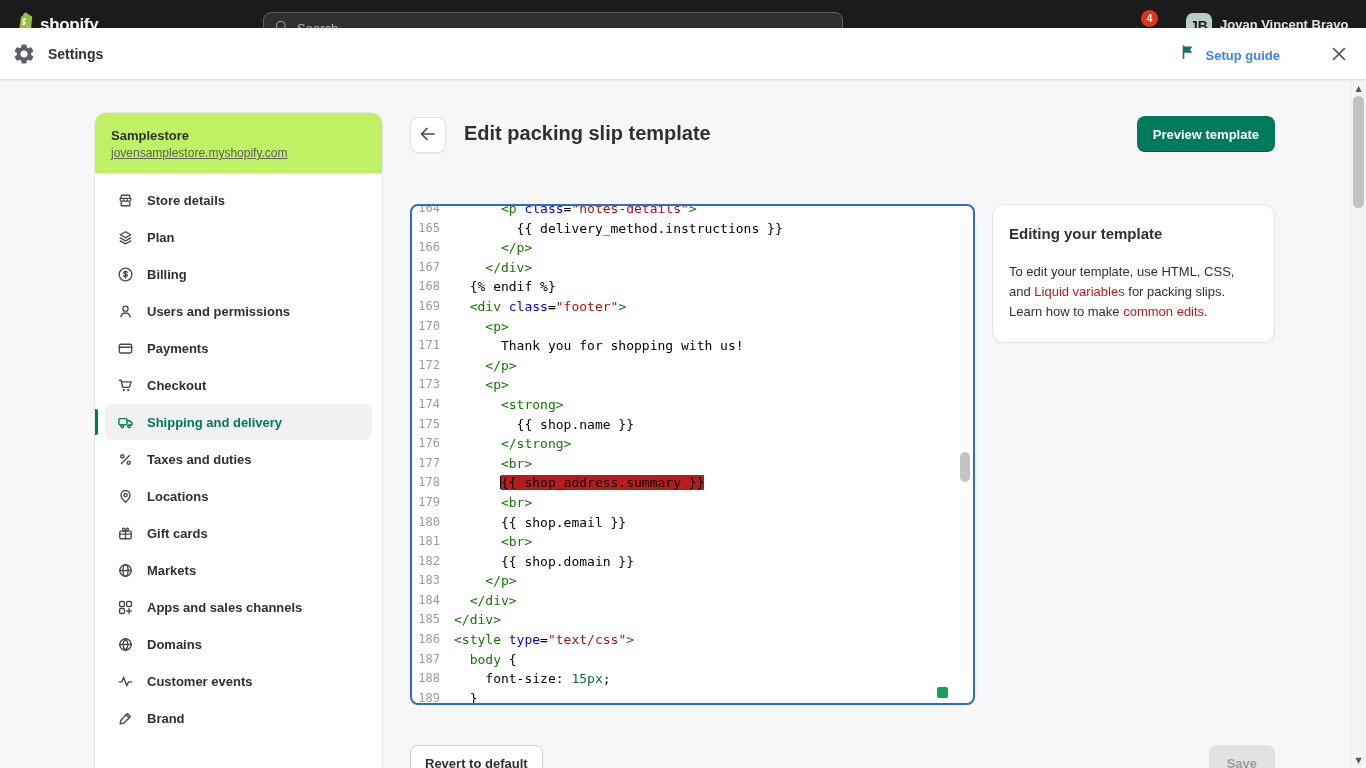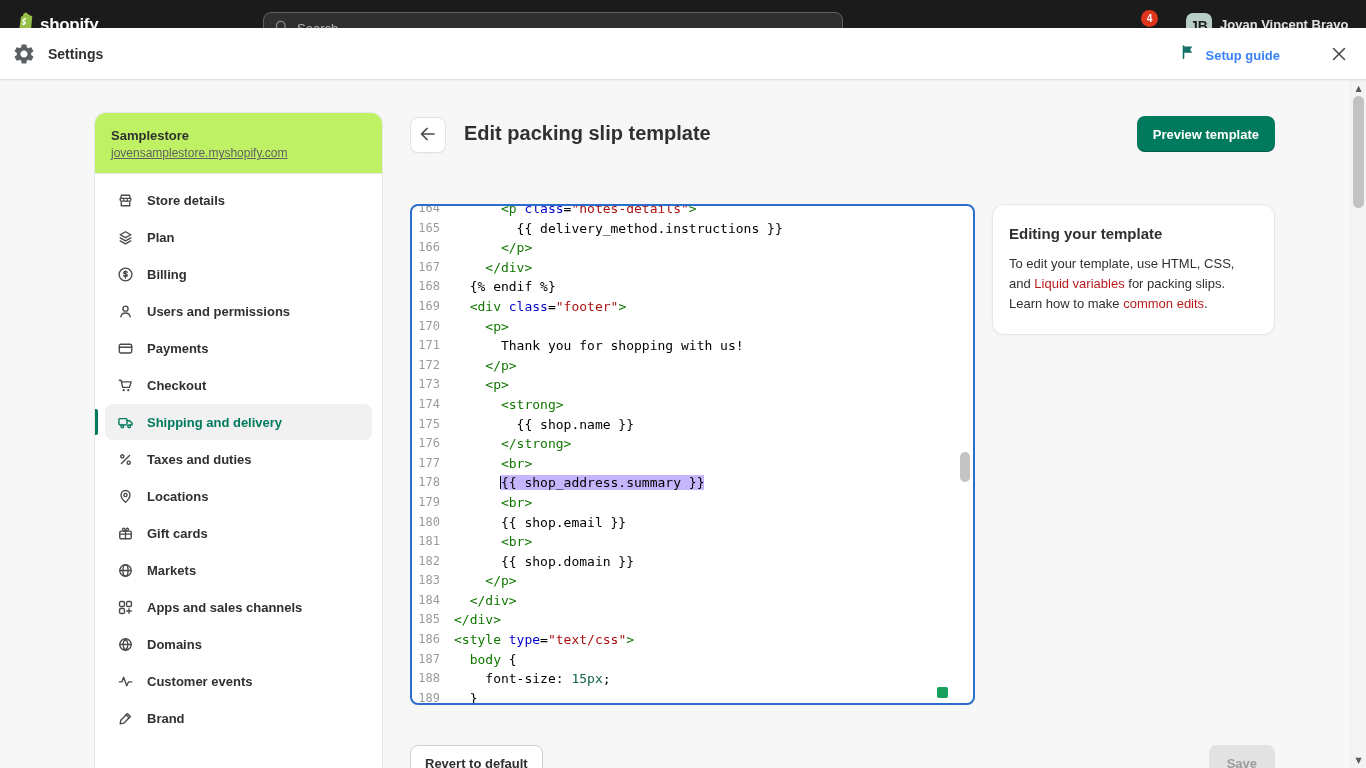--- a/index.html
+++ b/index.html
@@ -63,29 +63,29 @@
     border:2px solid #2c6ecb;border-radius:8px;overflow:hidden;cursor:text}
   .editor-scroll{display:flex;margin-top:-7px;
     font-family:"DejaVu Sans Mono","Liberation Mono",monospace;font-size:13px}
   .gutter{width:37px;flex:none;text-align:right;padding-right:9px;color:#9b9b9b;font-size:12px}
   .gutter .ln,.code-line{height:19.6px;line-height:19.6px}
   .code{flex:1;padding-left:5px;white-space:pre;color:#000}
   .tok-tg{color:#117700}
   .tok-at{color:#0000cc}
   .tok-st{color:#aa1111}
   .tok-nu{color:#116644}
-  .tok-sl{position:relative;background:#c4b5fd}
+  .tok-sl{position:relative;background:#b91c1c}
   .tok-sl::before{content:'';position:absolute;left:-1px;top:1px;bottom:1px;width:1.5px;background:#000}
   .editor-thumb{position:absolute;right:3px;top:246px;width:10px;height:30px;background:#c4c4c4;border-radius:5px}
   .green-dot{position:absolute;right:25px;bottom:5px;width:11px;height:11px;border-radius:2px;background:#16a05c}
 
   
   .info-card{position:absolute;left:992px;top:124px;width:283px;background:#fff;border:1px solid #e7e7e7;
     border-radius:12px;padding:20px 16px 20px;box-shadow:0 1px 3px rgba(0,0,0,.04)}
-  .info-card h2{font-size:15px;font-weight:700;margin-bottom:12px}
+  .info-card h2{font-size:15px;font-weight:700;margin-bottom:20px}
   .info-card p{font-size:13px;line-height:20px}
   .info-card p.learn{}
   .info-card a{color:#b91c1c;cursor:pointer}
 
   
   .revert-btn{position:absolute;left:410px;top:665px;height:36px;padding:0 14px;background:#fff;
     border:1px solid #d0d0d0;border-radius:8px;font-size:13px;font-weight:600;color:#303030;
     font-family:inherit;cursor:pointer}
   .save-btn{position:absolute;right:91px;top:665px;height:36px;padding:0 18px;background:#e2e2e2;border:none;
     border-radius:8px;font-size:13px;font-weight:600;color:#9c9c9c;font-family:inherit}

